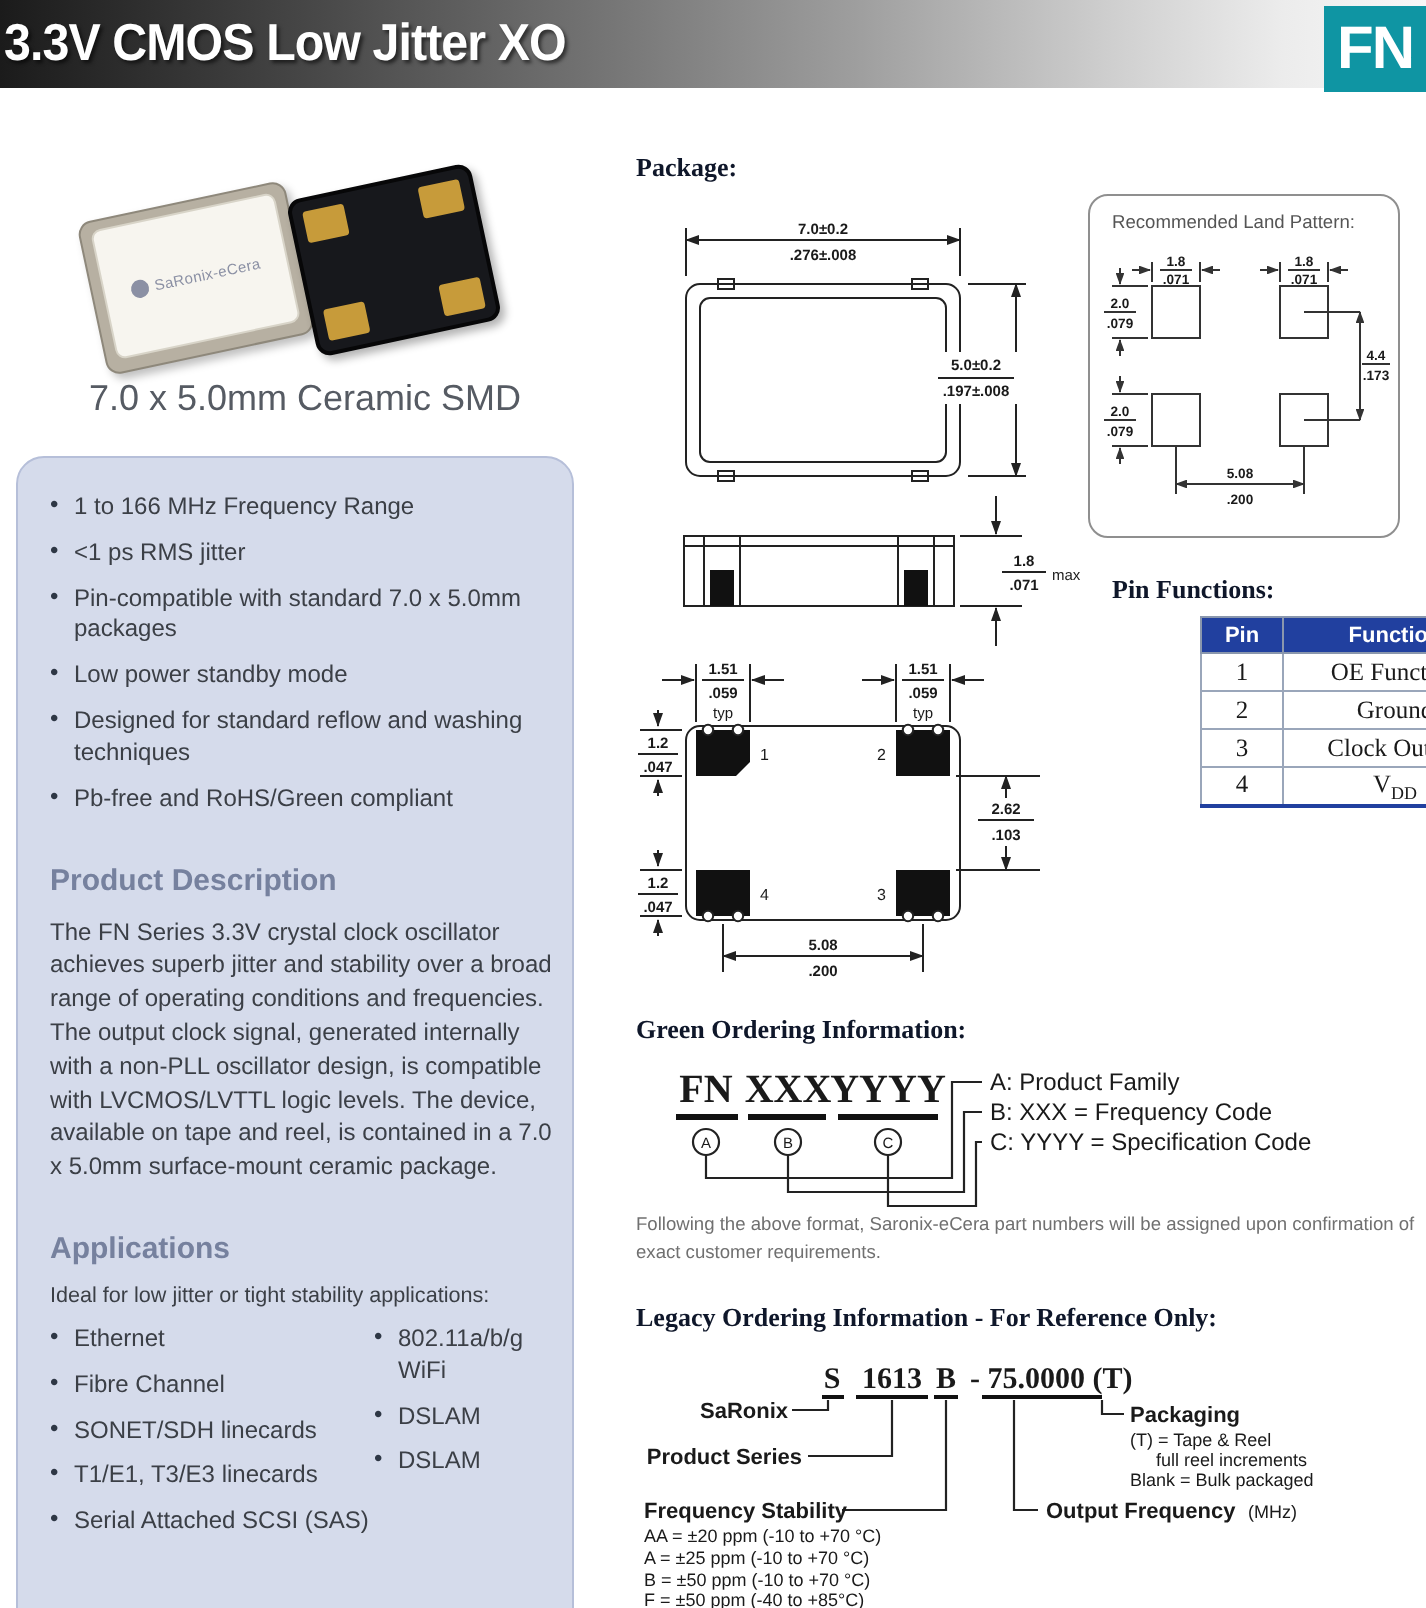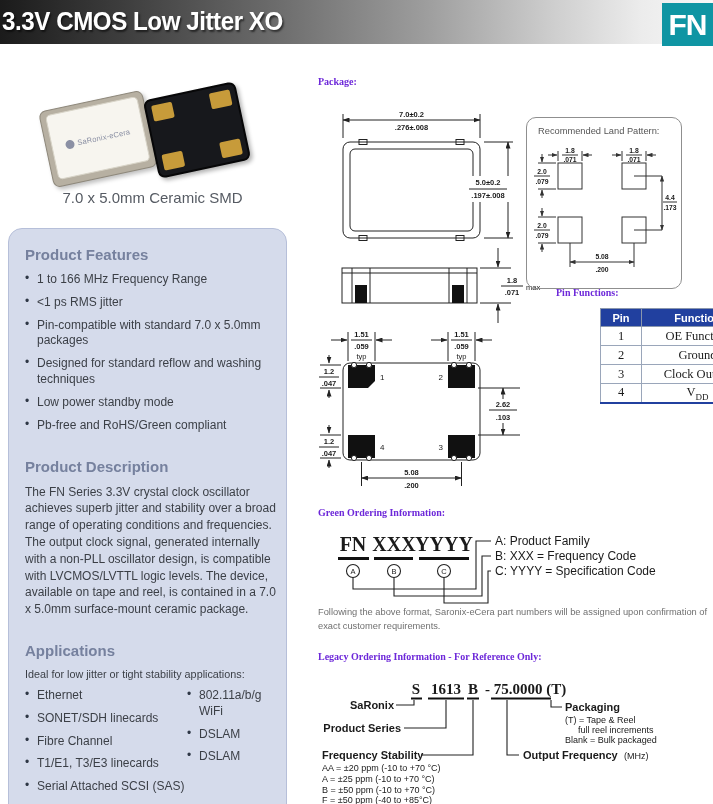--- a/index.html
+++ b/index.html
@@ -25,42 +25,42 @@
   .chip-white .face { position:absolute; left:5px; top:4px; right:5px; bottom:6px;
                 background:#f7f5ef; border-radius:5px; border:1px solid #d8d4c8;
                 display:flex; align-items:center; justify-content:center; gap:3px; }
   .chip-logo-dot { width:9px; height:9px; border-radius:50%; background:#8b90a4; flex:0 0 auto; }
   .chip-logo-txt { font-size:7.5px; color:#8b90a4; letter-spacing:.2px; }
   .chip-black { left:150px; top:90px; width:94px; height:80px; transform:rotate(-12deg);
                 background:#17181c; border:2px solid #070708; border-radius:7px;
                 box-shadow:2px 3px 4px rgba(0,0,0,.3); }
   .pad { position:absolute; width:21px; height:16px; background:#c79b3a; border-radius:2px; }
   .pad.tl{left:5px;top:5px}.pad.tr{right:5px;top:5px}.pad.bl{left:5px;bottom:5px}.pad.br{right:5px;bottom:5px}
-  .photo-cap { left:40px; top:189px; width:225px; text-align:center; font-size:15px; color:#565b63; }
+  .photo-cap { left:40px; top:189px; width:225px; text-align:center; font-size:18px; color:#565b63; }
 
   
   .panel { left:8px; top:228px; width:279px; height:640px; background:#d5dbeb;
            border:1.5px solid #b6bfd9; border-radius:14px; padding:17px 10px 0 16px; }
   .panel h2 { font-size:15px; font-weight:bold; color:#76819e; margin-bottom:9px; }
   .panel .sec { margin-top:24px; }
   .blist { list-style:none; }
   .blist li { position:relative; padding-left:12px; font-size:12px; color:#3b3f46;
               line-height:1.32; margin-bottom:7px; }
   .blist li::before { content:"•"; position:absolute; left:0; top:-1px; color:#2e3745; }
   .desc { font-size:12px; color:#3b3f46; line-height:1.4; }
   .apps-intro { font-size:10.8px; color:#3b3f46; white-space:nowrap; margin-bottom:8px; }
   .apps-cols { display:flex; }
   .apps-cols .c1 { width:162px; flex:0 0 auto; }
   .apps-cols .c2 { flex:1; }
 
   
-  .bhead { font-family:"Liberation Serif", serif; font-weight:bold; font-size:10px; color:#6d28d9; white-space:nowrap; }
-
-  
-  .land-box { left:526px; top:97px; width:156px; height:172px; border:1.2px solid #8f8f8f; border-radius:10px;margin-top:20px; }
+  .bhead { font-family:"Liberation Serif", serif; font-weight:bold; font-size:13px; color:#0f172a; white-space:nowrap; }
+
+  
+  .land-box { left:544px; top:97px; width:156px; height:172px; border:1.2px solid #8f8f8f; border-radius:10px; }
   .land-title { position:absolute; left:11px; top:8px; font-size:9.3px; color:#555; white-space:nowrap; }
 
   
   .pin-table { left:556px; top:308px; width:154px; border-collapse:collapse;
                font-family:"Liberation Serif", serif;margin-left:44px; }
   .pin-table th { background:#21409f; color:#fff; font-family:"Liberation Sans", sans-serif;
                   font-size:11px; font-weight:bold; height:18px; border:1px solid #8a97ad; }
   .pin-table td { font-size:12.5px; color:#1a1a1a; text-align:center; height:19px;
                   border:1px solid #9aa6ba; background:#fff; }
   .pin-table td:first-child { width:41px; }
@@ -92,41 +92,40 @@
 </div>
 <div class="abs chip-black">
   <span class="pad tl"></span>
   <span class="pad tr"></span>
   <span class="pad bl"></span>
   <span class="pad br"></span>
 </div>
 <div class="abs photo-cap">7.0 x 5.0mm Ceramic SMD</div>
 
 <div class="abs panel">
-  <h2>Product Features</h2>
   <ul class="blist">
     <li>1 to 166 MHz Frequency Range</li>
     <li>&lt;1 ps RMS jitter</li>
     <li>Pin-compatible with standard 7.0 x 5.0mm packages</li>
+    <li>Low power standby mode</li>
     <li>Designed for standard reflow and washing techniques</li>
-    <li>Low power standby mode</li>
     <li>Pb-free and RoHS/Green compliant</li>
   </ul>
   <div class="sec">
     <h2>Product Description</h2>
     <p class="desc">The FN Series 3.3V crystal clock oscillator achieves superb jitter and stability over a broad range of operating conditions and frequencies. The output clock signal, generated internally with a non-PLL oscillator design, is compatible with LVCMOS/LVTTL logic levels.  The device, available on tape and reel, is contained in a 7.0 x 5.0mm surface-mount ceramic package.</p>
   </div>
   <div class="sec">
     <h2>Applications</h2>
     <p class="apps-intro">Ideal for low jitter or tight stability applications:</p>
     <div class="apps-cols">
       <ul class="blist c1">
         <li>Ethernet</li>
+        <li>Fibre Channel</li>
         <li>SONET/SDH linecards</li>
-        <li>Fibre Channel</li>
         <li>T1/E1, T3/E3 linecards</li>
         <li>Serial Attached SCSI (SAS)</li>
 
       </ul>
       <ul class="blist c2">
         <li>802.11a/b/g WiFi</li>
         <li>DSLAM</li>
         <li>DSLAM</li>
       </ul>
     </div>

